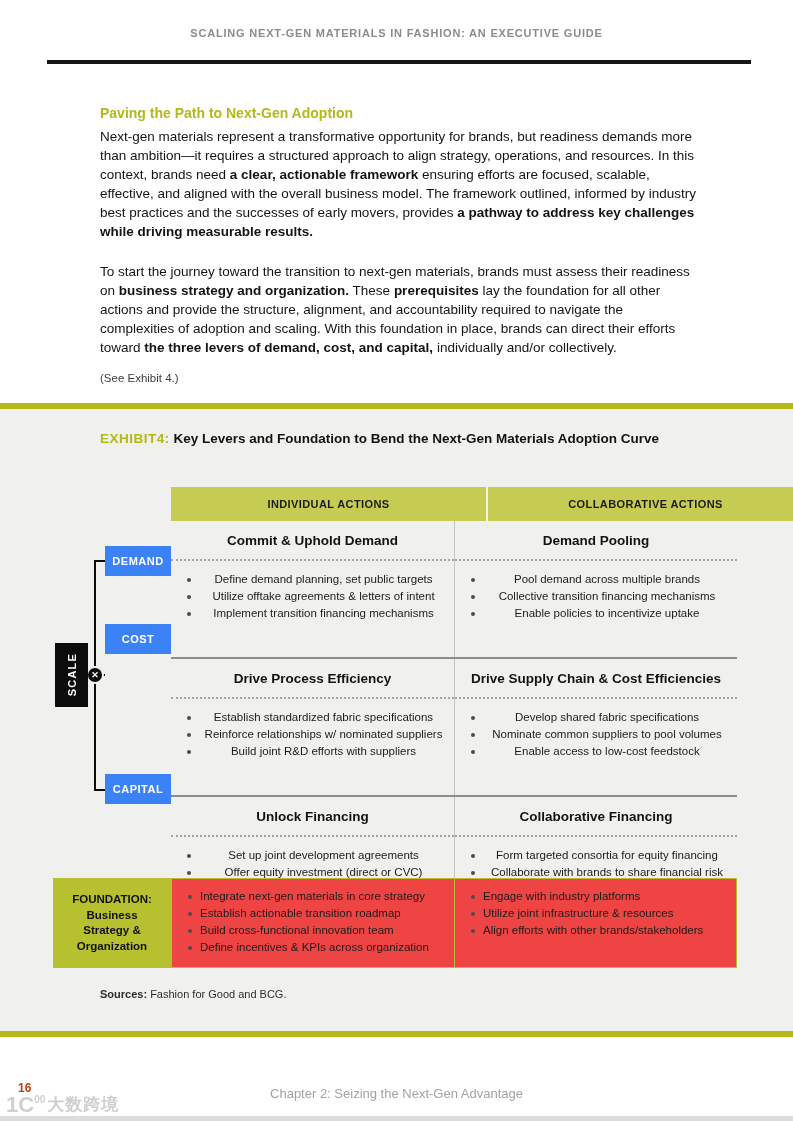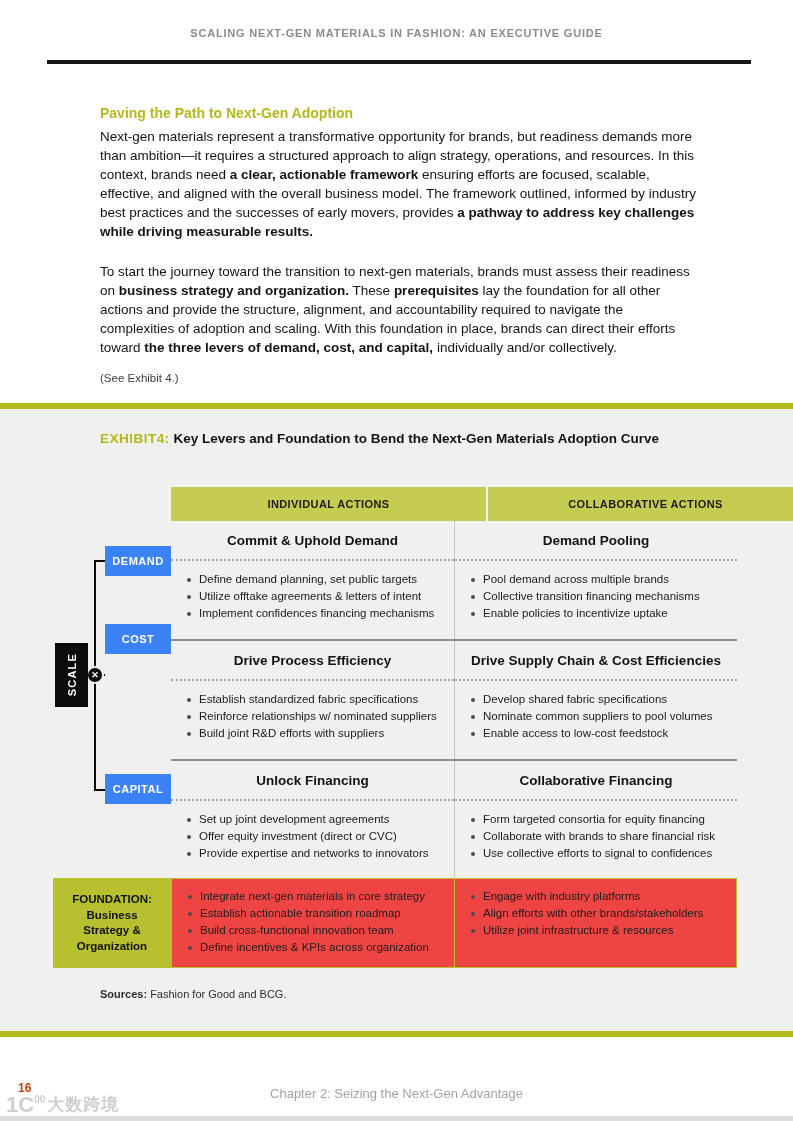--- a/index.html
+++ b/index.html
@@ -41,21 +41,21 @@
 
   
   .col-headers { position: absolute; left: 171px; top: 487px; width: 632px; height: 34px; display: flex; gap: 2px; }
   .col-header {
     flex: 1; background: #c6cc52; display: flex; align-items: center; justify-content: center;
     font-size: 11px; font-weight: bold; letter-spacing: 0.4px; color: #1c1c1c;
   }
 
   
   .lever-table { position: absolute; left: 171px; top: 521px; width: 566px; }
-  .lever-row { display: flex; height: 120px; border-bottom: 2px solid #8d8d8b; }
+  .lever-row { display: flex; height: 138px; border-bottom: 2px solid #8d8d8b; text-align: center; }
   .cell { width: 283px; }
   .cell.right { border-left: 1px solid #c5c5c3; }
   .cell-title {
     height: 40px; display: flex; align-items: center; justify-content: center;
     font-size: 13.5px; font-weight: bold; color: #131313;
     border-bottom: 2px dotted #a3a3a1;
   }
   .cell ul, .f-cell ul { list-style: none; margin: 10px 0 0 0; padding: 0 6px 0 14px; }
   .cell li, .f-cell li {
     position: relative; padding-left: 14px;
@@ -156,21 +156,21 @@
   </div>
 
   <div class="lever-table">
 
     <div class="lever-row">
       <div class="cell">
         <div class="cell-title">Commit &amp; Uphold Demand</div>
         <ul>
           <li>Define demand planning, set public targets</li>
           <li>Utilize offtake agreements &amp; letters of intent</li>
-          <li>Implement confidences financing mechanisms</li>
+          <li>Implement transition financing mechanisms</li>
         </ul>
       </div>
       <div class="cell right">
         <div class="cell-title">Demand Pooling</div>
         <ul>
           <li>Pool demand across multiple brands</li>
           <li>Collective transition financing mechanisms</li>
           <li>Enable policies to incentivize uptake</li>
         </ul>
       </div>
@@ -240,22 +240,22 @@
     <ul>
       <li>Integrate next-gen materials in core strategy</li>
       <li>Establish actionable transition roadmap</li>
       <li>Build cross-functional innovation team</li>
       <li>Define incentives &amp; KPIs across organization</li>
     </ul>
   </div>
   <div class="f-cell f-cell-2">
     <ul>
       <li>Engage with industry platforms</li>
+      <li>Utilize joint infrastructure &amp; resources</li>
       <li>Align efforts with other brands/stakeholders</li>
-      <li>Utilize joint infrastructure &amp; resources</li>
     </ul>
   </div>
 
   <div class="sources"><b>Sources:</b><span> Fashion for Good and BCG.</span></div>
 
   <div class="footer-chapter">Chapter 2: Seizing the Next-Gen Advantage</div>
   <div class="page-number">16</div>
   <div class="watermark">
     <span class="wm-logo"><span>1C</span><span class="wm-sup">00</span></span>
     <span class="wm-text">大数跨境</span>

